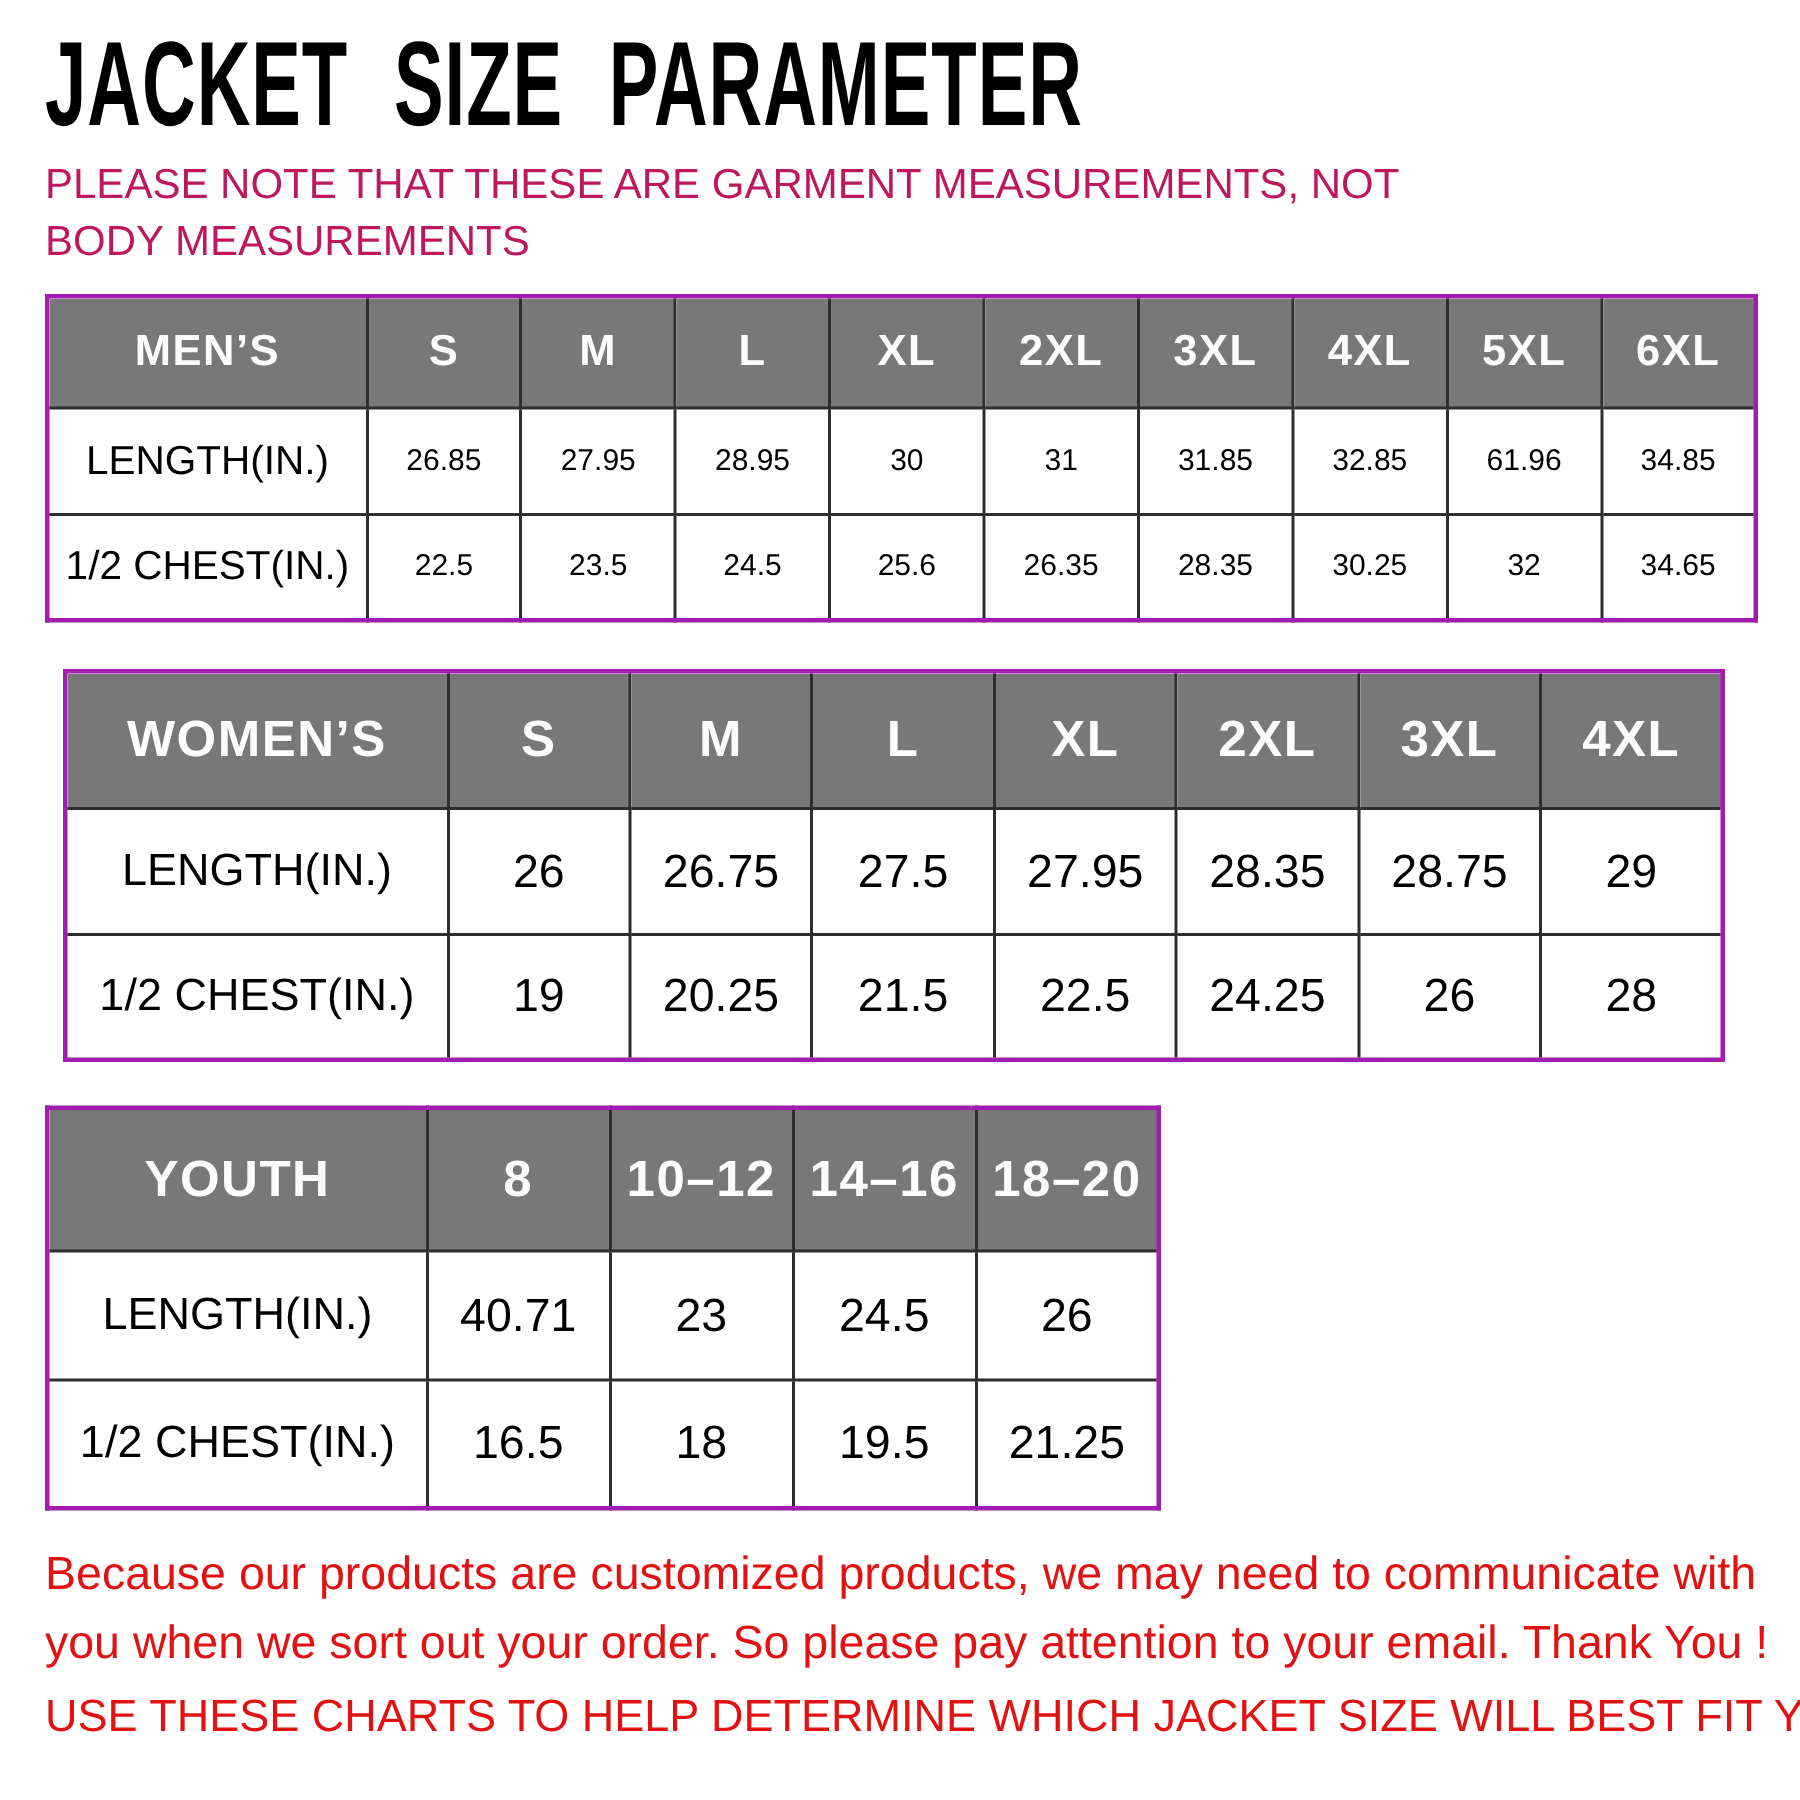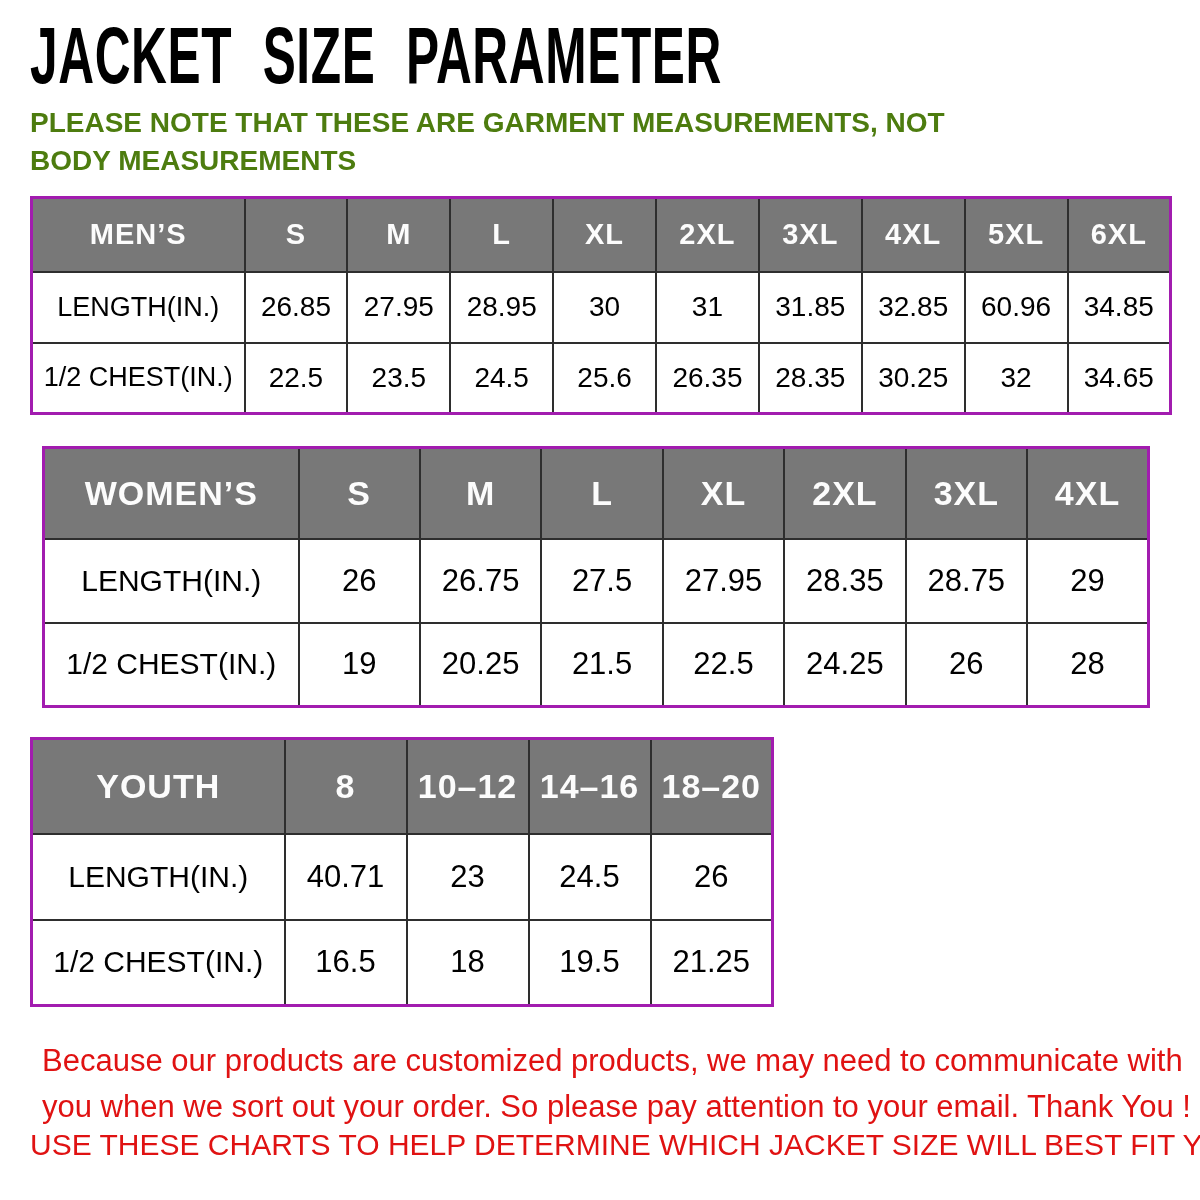--- a/index.html
+++ b/index.html
@@ -12,21 +12,21 @@
   
   .title{
     position:absolute;left:30px;top:16px;margin:0;
     font-size:80px;font-weight:800;line-height:1;color:#000;
     letter-spacing:1px;word-spacing:26px;white-space:nowrap;
     transform:scaleX(0.62);transform-origin:left top;
   }
 
   .note{
     position:absolute;left:30px;top:104px;width:930px;margin:0;
-    font-size:28px;line-height:1.35;font-weight:700;color:#4d7c0f;
+    font-size:28px;line-height:1.35;font-weight:400;color:#be185d;
   }
 
   table.tbl{
     position:absolute;border-collapse:collapse;table-layout:fixed;
     background:#fff;border:3px solid #a21caf;
   }
   .tbl th,.tbl td{
     border:2px solid #2e2e2e;text-align:center;vertical-align:middle;
     padding:0;overflow:hidden;
   }
@@ -36,42 +36,42 @@
   .tbl tbody th{background:#fff;font-weight:400;}
   .tbl tbody td{background:#fff;font-weight:400;}
 
   
   .tbl-mens{left:30px;top:196px;width:1142px;}
   .tbl-mens col.label-col{width:213px;}
   .tbl-mens thead tr{height:74px;}
   .tbl-mens tbody tr{height:71px;}
   .tbl-mens thead th{font-size:29px;}
   .tbl-mens tbody th{font-size:27px;}
-  .tbl-mens tbody td{font-size:28px;border-radius:23px;}
+  .tbl-mens tbody td{font-size:20px;border-radius:23px;}
 
   
   .tbl-womens{left:42px;top:446px;width:1108px;}
   .tbl-womens col.label-col{width:255px;}
   .tbl-womens thead tr{height:91px;}
   .tbl-womens tbody tr{height:84px;}
   .tbl-womens thead th{font-size:34px;}
   .tbl-womens tbody th{font-size:30px;}
   .tbl-womens tbody td{font-size:31px;}
 
   
   .tbl-youth{left:30px;top:737px;width:744px;border-radius:14px;}
   .tbl-youth col.label-col{width:253px;}
   .tbl-youth thead tr{height:95px;}
   .tbl-youth tbody tr{height:86px;}
   .tbl-youth thead th{font-size:34px;}
   .tbl-youth tbody th{font-size:30px;}
   .tbl-youth tbody td{font-size:31px;}
 
   .footer-par{
-    position:absolute;left:30px;top:1026px;width:1155px;margin:12px;
+    position:absolute;left:30px;top:1026px;width:1155px;margin:0;
     font-size:31px;line-height:1.47;color:#e01212;font-weight:400;
   }
   .footer-line{
     position:absolute;left:30px;top:1128px;margin:0;white-space:nowrap;
     font-size:30px;color:#e01212;font-weight:400;
   }
 </style>
 </head>
 <body>
 
@@ -103,21 +103,21 @@
       <tbody>
         <tr>
           <th scope="row">LENGTH(IN.)</th>
           <td>26.85</td>
           <td>27.95</td>
           <td>28.95</td>
           <td>30</td>
           <td>31</td>
           <td>31.85</td>
           <td>32.85</td>
-          <td>60.96</td>
+          <td>61.96</td>
           <td>34.85</td>
         </tr>
         <tr>
           <th scope="row">1/2 CHEST(IN.)</th>
           <td>22.5</td>
           <td>23.5</td>
           <td>24.5</td>
           <td>25.6</td>
           <td>26.35</td>
           <td>28.35</td>

